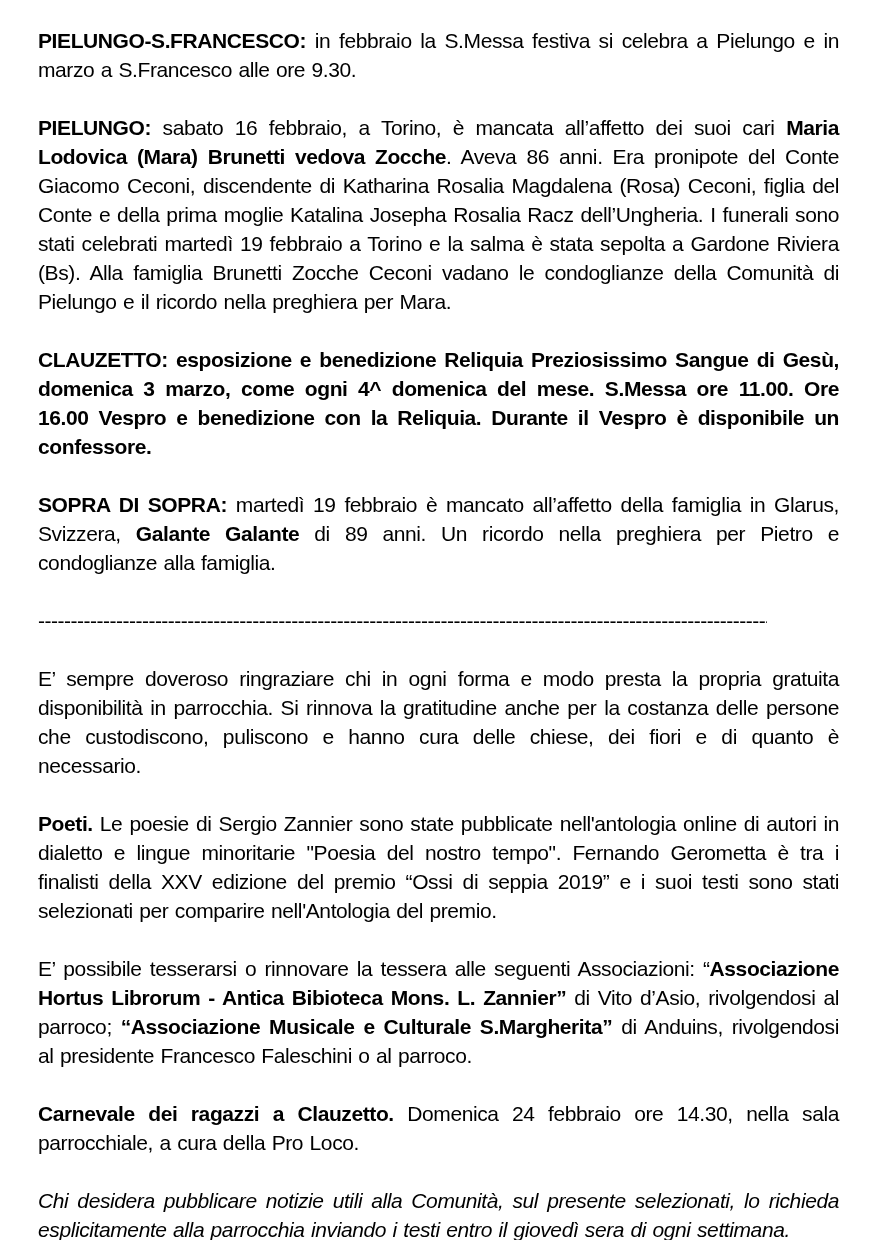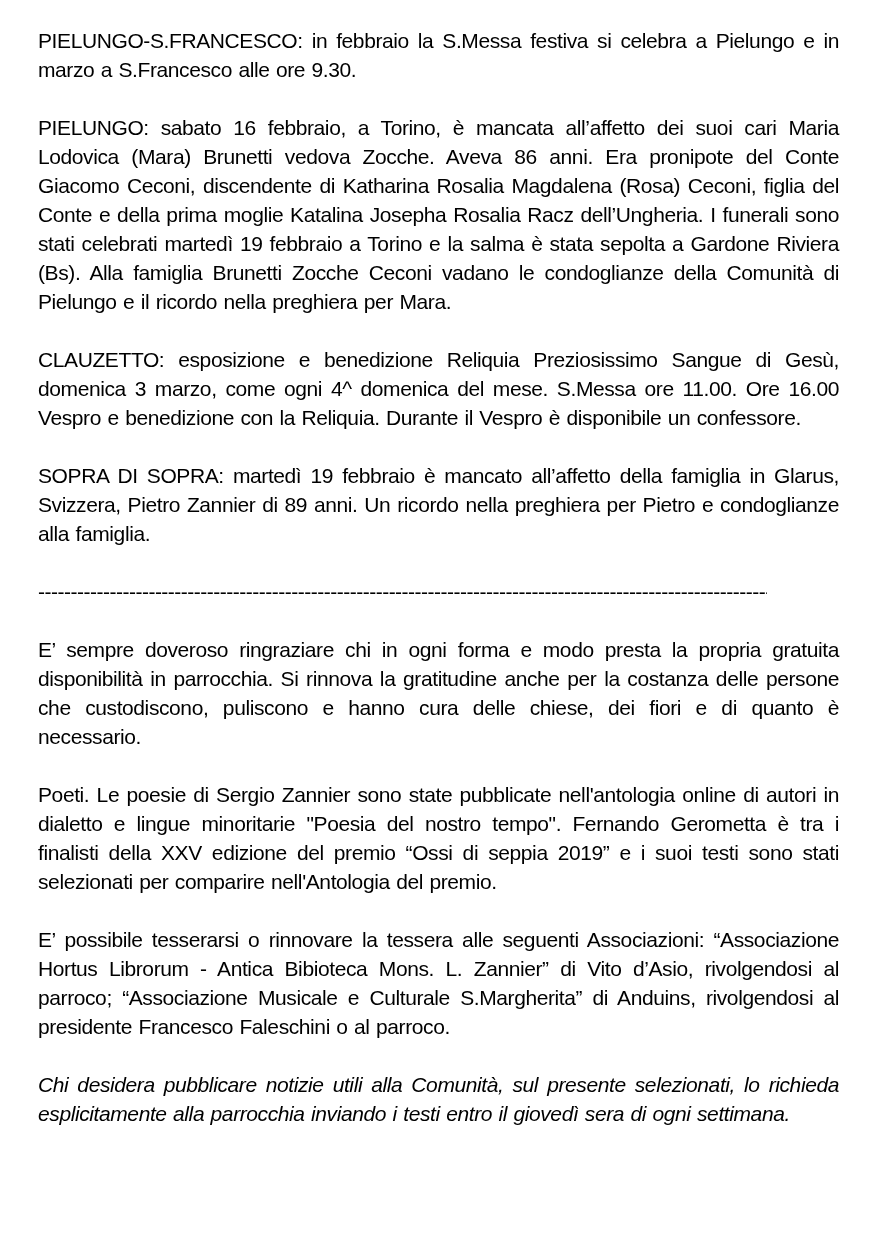--- a/index.html
+++ b/index.html
@@ -18,21 +18,21 @@
     padding: 26px 38px 0 38px;
   }
   p.para {
     font-size: 21px;
     line-height: 29px;
     letter-spacing: -0.4px;
     word-spacing: 1px;
     text-align: justify;
     margin: 0 0 29px 0;
   }
-  .b { font-weight: normal; }
+  .b { font-weight: bold; }
   .note {
     font-style: italic;
     margin-left: 14px;
     margin-right: 2px;
     font-size: 21.5px;
   }
   .separator {
     font-size: 21px;
     line-height: 29px;
     letter-spacing: -0.5px;
@@ -46,26 +46,27 @@
 <body>
 
 <div class="page">
 
   <p class="para"><span class="b">PIELUNGO-S.FRANCESCO:</span><span> in febbraio la S.Messa festiva si celebra a Pielungo e in marzo a S.Francesco alle ore 9.30.</span></p>
 
   <p class="para"><span class="b">PIELUNGO:</span><span> sabato 16 febbraio, a Torino, è mancata all’affetto dei suoi cari </span><span class="b">Maria Lodovica (Mara) Brunetti vedova Zocche</span><span>. Aveva 86 anni. Era pronipote del Conte Giacomo Ceconi, discendente di Katharina Rosalia Magdalena (Rosa) Ceconi, figlia del Conte e della prima moglie Katalina Josepha Rosalia Racz dell’Ungheria. I funerali sono stati celebrati martedì 19 febbraio a Torino e la salma è stata sepolta a Gardone Riviera (Bs). Alla famiglia Brunetti Zocche Ceconi vadano le condoglianze della Comunità di Pielungo e il ricordo nella preghiera per Mara.</span></p>
 
   <p class="para"><span class="b">CLAUZETTO: esposizione e benedizione Reliquia Preziosissimo Sangue di Gesù, domenica 3 marzo, come ogni 4^ domenica del mese. S.Messa ore 11.00. Ore 16.00 Vespro e benedizione con la Reliquia. Durante il Vespro è disponibile un confessore.</span></p>
 
-  <p class="para"><span class="b">SOPRA DI SOPRA:</span><span> martedì 19 febbraio è mancato all’affetto della famiglia in Glarus, Svizzera, </span><span class="b">Pietro Zannier</span><span> di 89 anni. Un ricordo nella preghiera per Pietro e condoglianze alla famiglia.</span></p>
+  <p class="para"><span class="b">SOPRA DI SOPRA:</span><span> martedì 19 febbraio è mancato all’affetto della famiglia in Glarus, Svizzera, </span><span class="b">Galante Galante</span><span> di 89 anni. Un ricordo nella preghiera per Pietro e condoglianze alla famiglia.</span></p>
 
   <div class="separator">--------------------------------------------------------------------------------------------------------------------------------------------</div>
 
   <p class="para"><span>E’ sempre doveroso ringraziare chi in ogni forma e modo presta la propria gratuita disponibilità in parrocchia. Si rinnova la gratitudine anche per la costanza delle persone che custodiscono, puliscono e hanno cura delle chiese, dei fiori e di quanto è necessario.</span></p>
 
   <p class="para"><span class="b">Poeti.</span><span> Le poesie di Sergio Zannier sono state pubblicate nell'antologia online di autori in dialetto e lingue minoritarie "Poesia del nostro tempo". Fernando Gerometta è tra i finalisti della XXV edizione del premio “Ossi di seppia 2019” e i suoi testi sono stati selezionati per comparire nell'Antologia del premio.</span></p>
 
   <p class="para"><span>E’ possibile tesserarsi o rinnovare la tessera alle seguenti Associazioni: “</span><span class="b">Associazione Hortus Librorum - Antica Bibioteca Mons. L. Zannier”</span><span> di Vito d’Asio, rivolgendosi al parroco; </span><span class="b">“Associazione Musicale e Culturale S.Margherita”</span><span> di Anduins, rivolgendosi al presidente Francesco Faleschini o al parroco.</span></p>
 
+  <p class="para"><span class="b">Carnevale dei ragazzi a Clauzetto.</span><span> Domenica 24 febbraio ore 14.30, nella sala parrocchiale, a cura della Pro Loco.</span></p>
 
   <p class="para note"><span>Chi desidera pubblicare notizie utili alla Comunità, sul presente selezionati, lo richieda esplicitamente alla parrocchia inviando i testi entro il giovedì sera di ogni settimana.</span></p>
 
 </div>
 
 </body></html>

